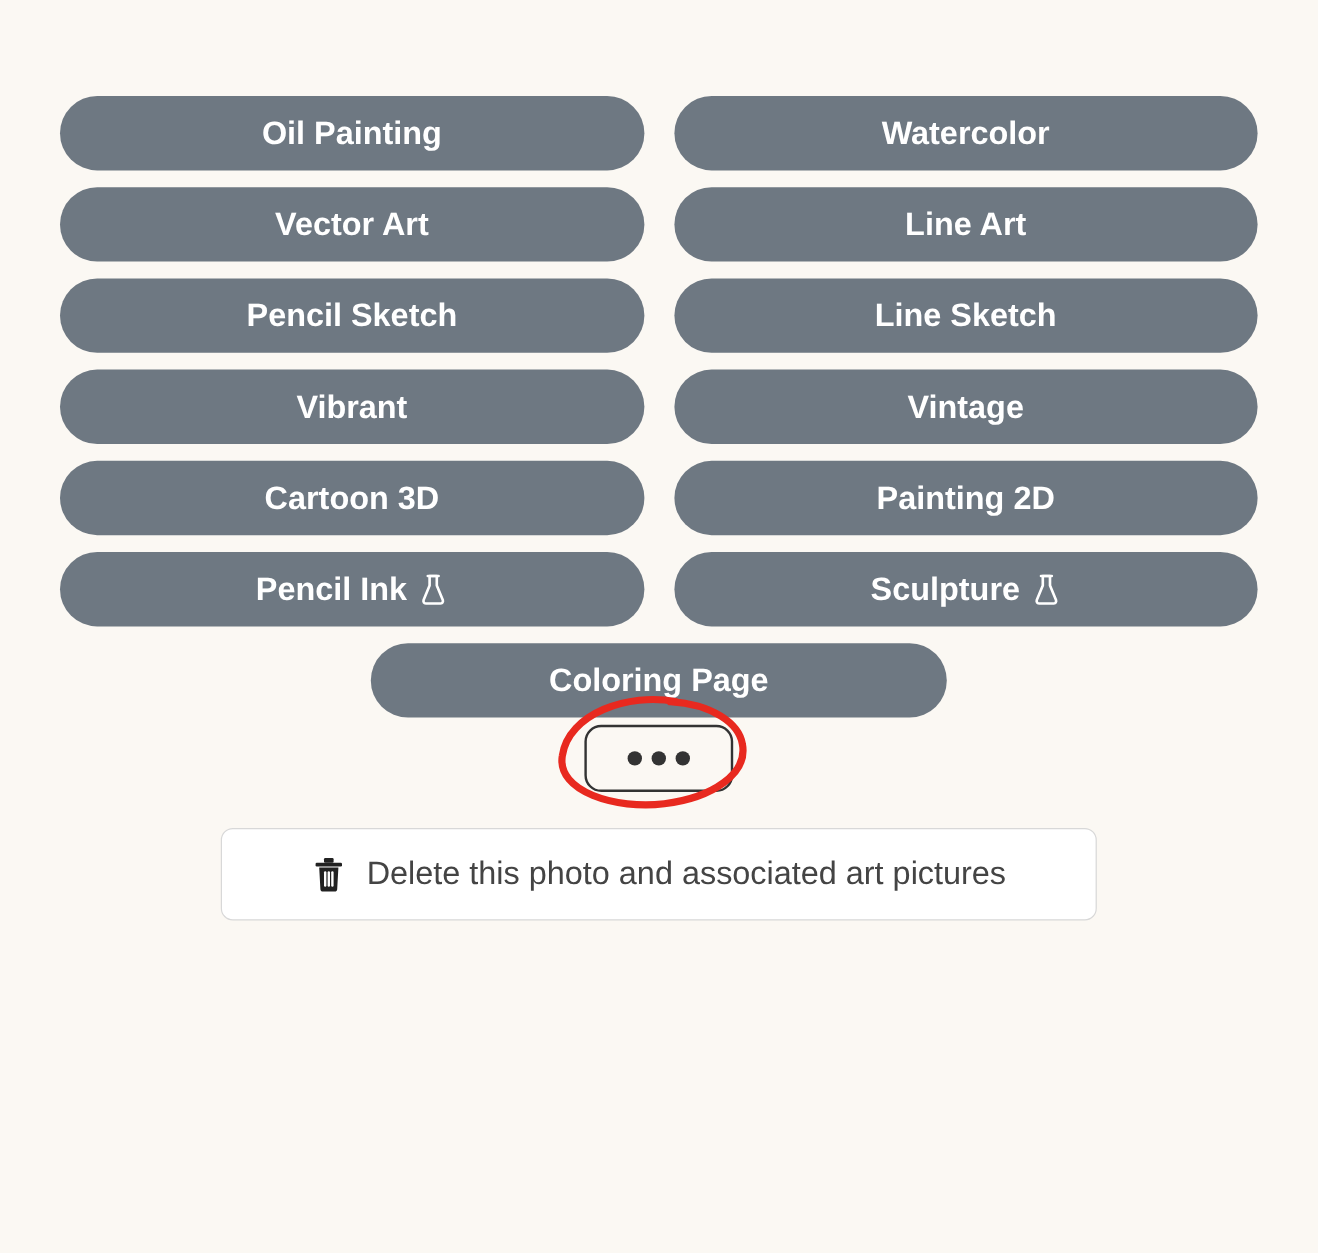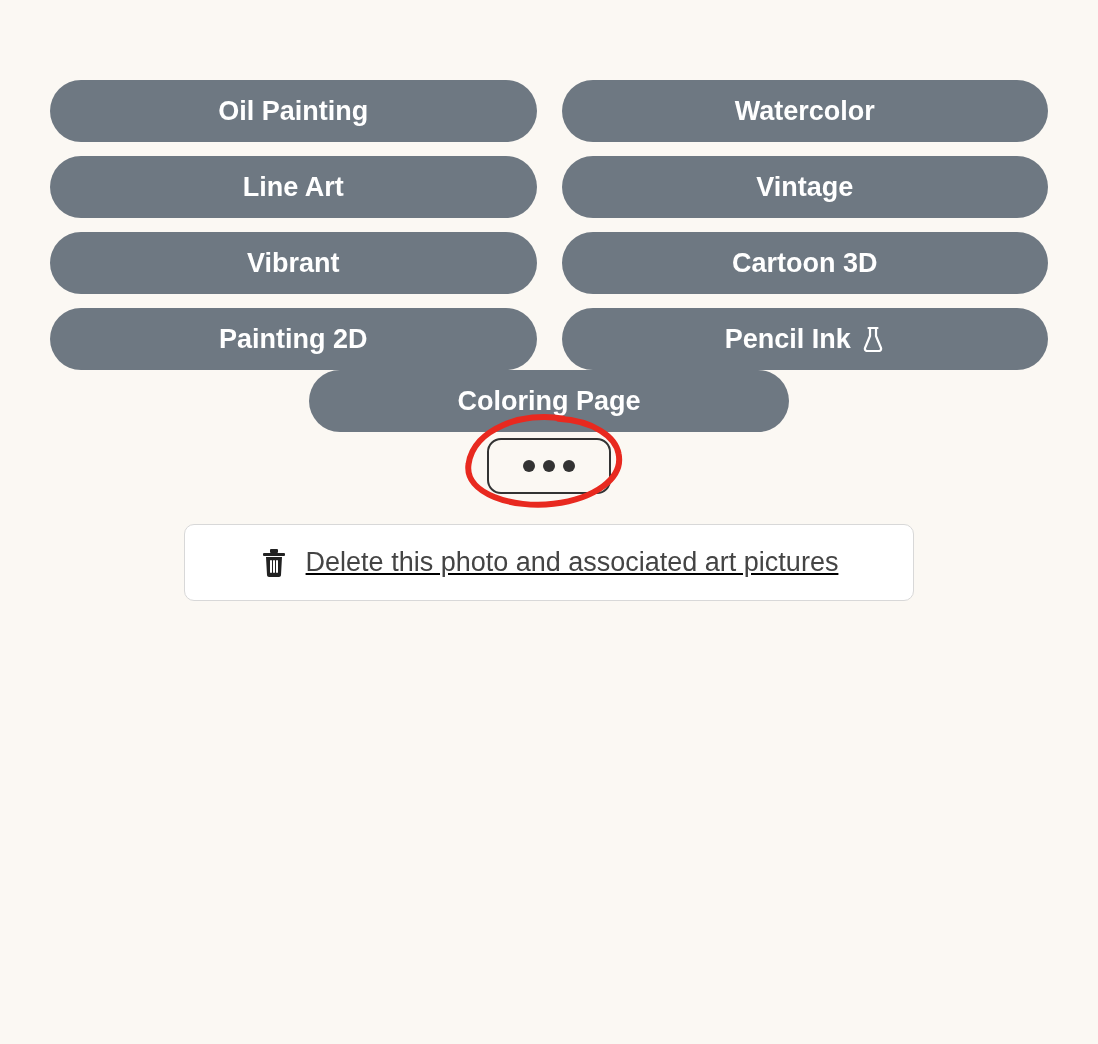--- a/index.html
+++ b/index.html
@@ -14,21 +14,21 @@
       height: 1044px;
       position: relative;
     }
     .container {
       padding: 80px 50px 0 50px;
     }
     .grid {
       display: grid;
       grid-template-columns: 1fr 1fr;
       gap: 14px 25px;
-      margin-bottom: 0;
+      margin-bottom: 14px;
     }
     .pill {
       background: #6e7882;
       color: #ffffff;
       font-size: 27px;
       font-weight: 600;
       border-radius: 32px;
       height: 62px;
       display: flex;
       align-items: center;
@@ -89,21 +89,20 @@
       background: #ffffff;
       border: 1px solid #d8d8d8;
       border-radius: 10px;
       padding: 22px 40px;
       display: flex;
       align-items: center;
       gap: 18px;
       cursor: pointer;
       width: 730px;
       justify-content: center;
-      text-decoration: underline;
     }
     .delete-text {
       color: #444444;
       font-size: 27px;
       font-weight: 400;
     }
     .trash-icon {
       display: inline-flex;
     }
   </style>
@@ -112,36 +111,54 @@
 
 <div class="container">
   <div class="grid">
     <button class="pill">
       <span>Oil Painting</span>
     </button>
     <button class="pill">
       <span>Watercolor</span>
     </button>
     <button class="pill">
+      <span>Vector Art</span>
+    </button>
+    <button class="pill">
       <span>Line Art</span>
     </button>
     <button class="pill">
-      <span>Vintage</span>
+      <span>Pencil Sketch</span>
+    </button>
+    <button class="pill">
+      <span>Line Sketch</span>
     </button>
     <button class="pill">
       <span>Vibrant</span>
+    </button>
+    <button class="pill">
+      <span>Vintage</span>
     </button>
     <button class="pill">
       <span>Cartoon 3D</span>
     </button>
     <button class="pill">
       <span>Painting 2D</span>
     </button>
     <button class="pill">
       <span>Pencil Ink</span>
+      <span class="flask-icon">
+        <svg width="24" height="26" viewBox="0 0 24 26" fill="none">
+          <path d="M9 2 L15 2 L15 10 L20 22 C20.5 23.5 19.5 25 18 25 L6 25 C4.5 25 3.5 23.5 4 22 L9 10 Z" stroke="#ffffff" stroke-width="2.2" fill="none" stroke-linejoin="round"></path>
+          <line x1="7.5" y1="2" x2="16.5" y2="2" stroke="#ffffff" stroke-width="2.2" stroke-linecap="round"></line>
+        </svg>
+      </span>
+    </button>
+    <button class="pill">
+      <span>Sculpture</span>
       <span class="flask-icon">
         <svg width="24" height="26" viewBox="0 0 24 26" fill="none">
           <path d="M9 2 L15 2 L15 10 L20 22 C20.5 23.5 19.5 25 18 25 L6 25 C4.5 25 3.5 23.5 4 22 L9 10 Z" stroke="#ffffff" stroke-width="2.2" fill="none" stroke-linejoin="round"></path>
           <line x1="7.5" y1="2" x2="16.5" y2="2" stroke="#ffffff" stroke-width="2.2" stroke-linecap="round"></line>
         </svg>
       </span>
     </button>
   </div>
 
   <div class="pill-row-center">

